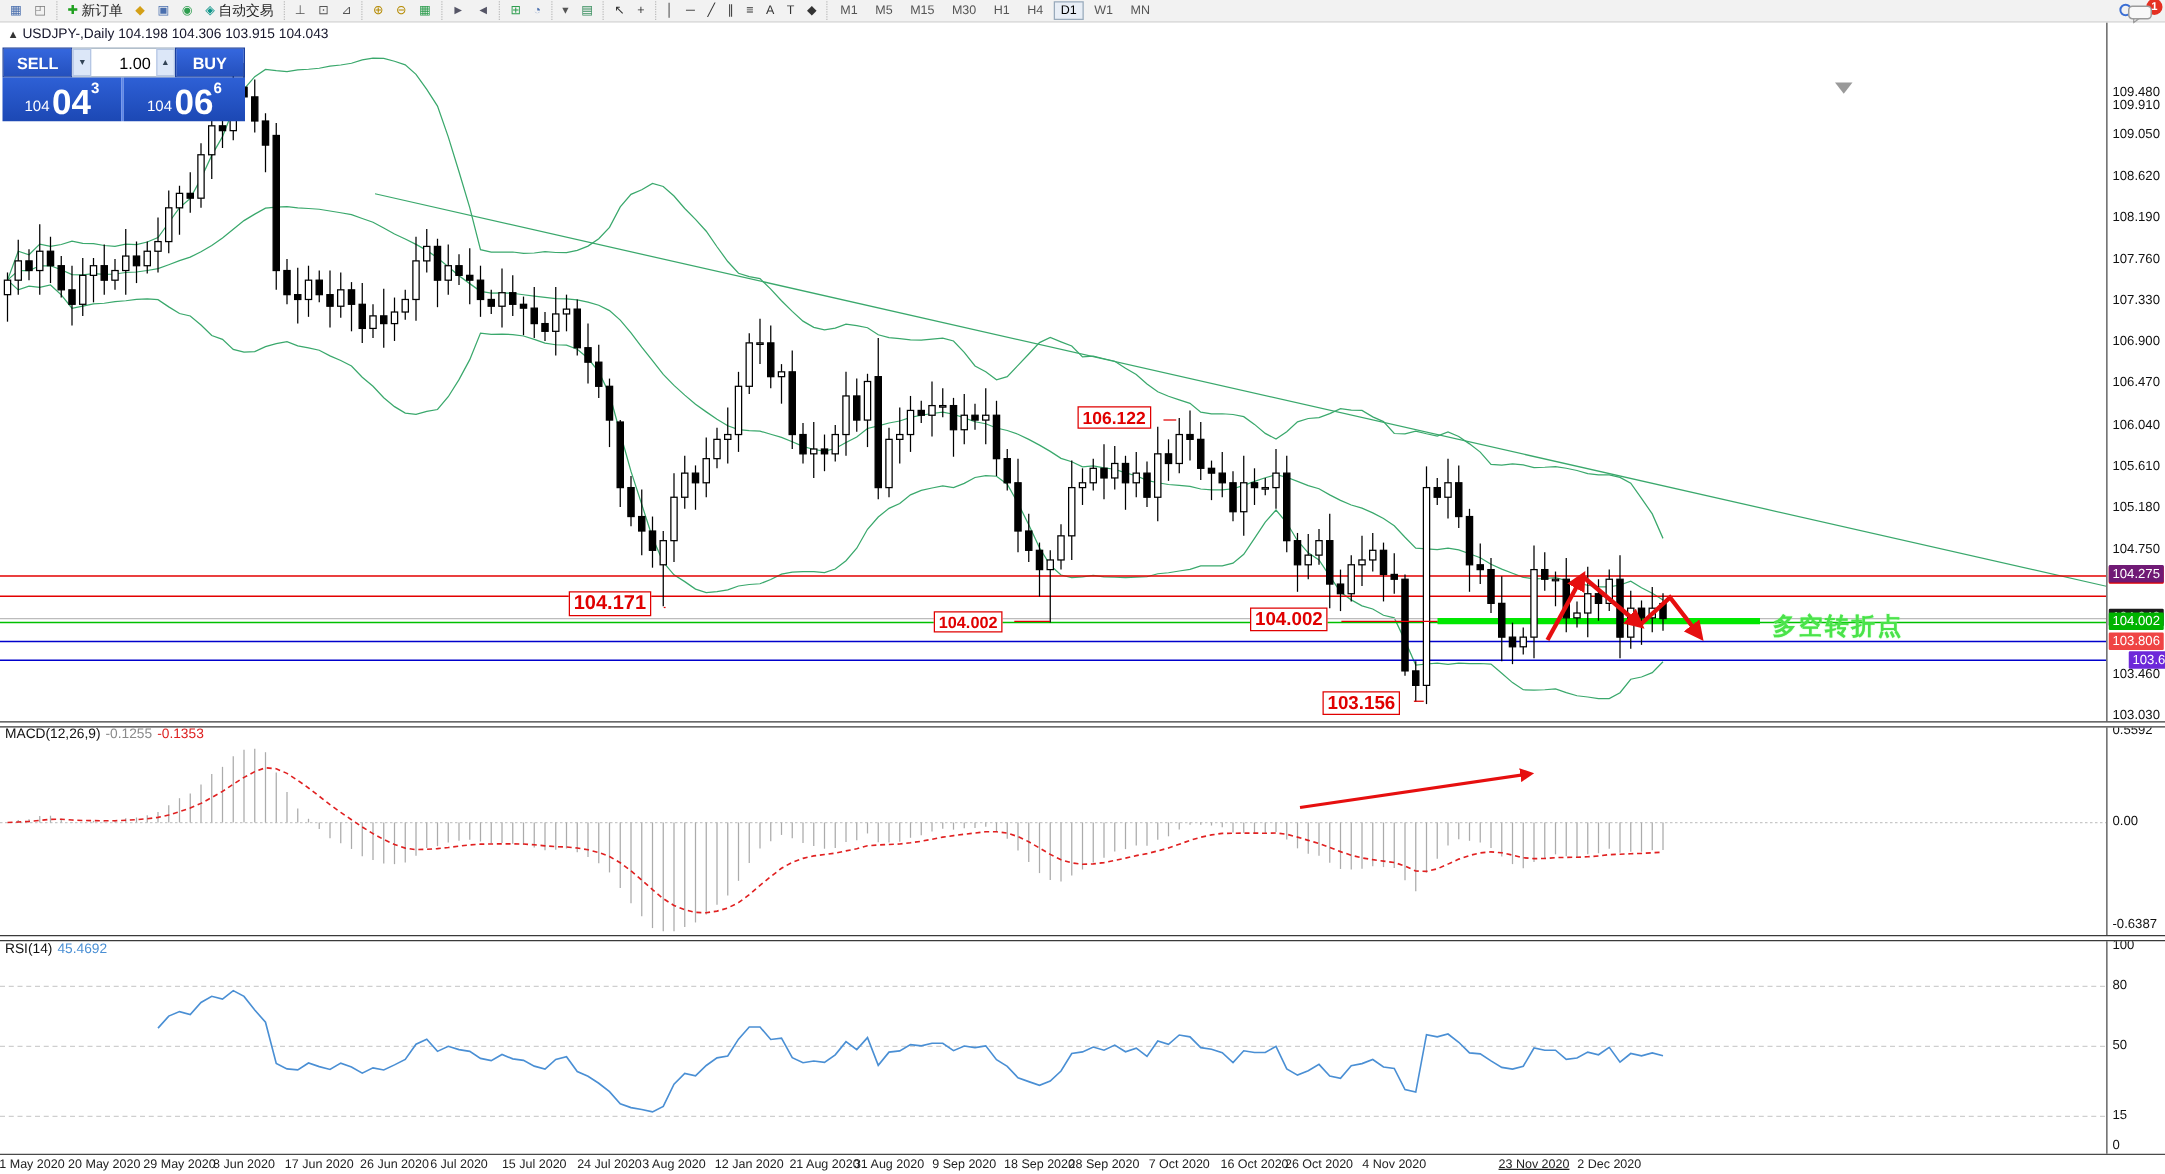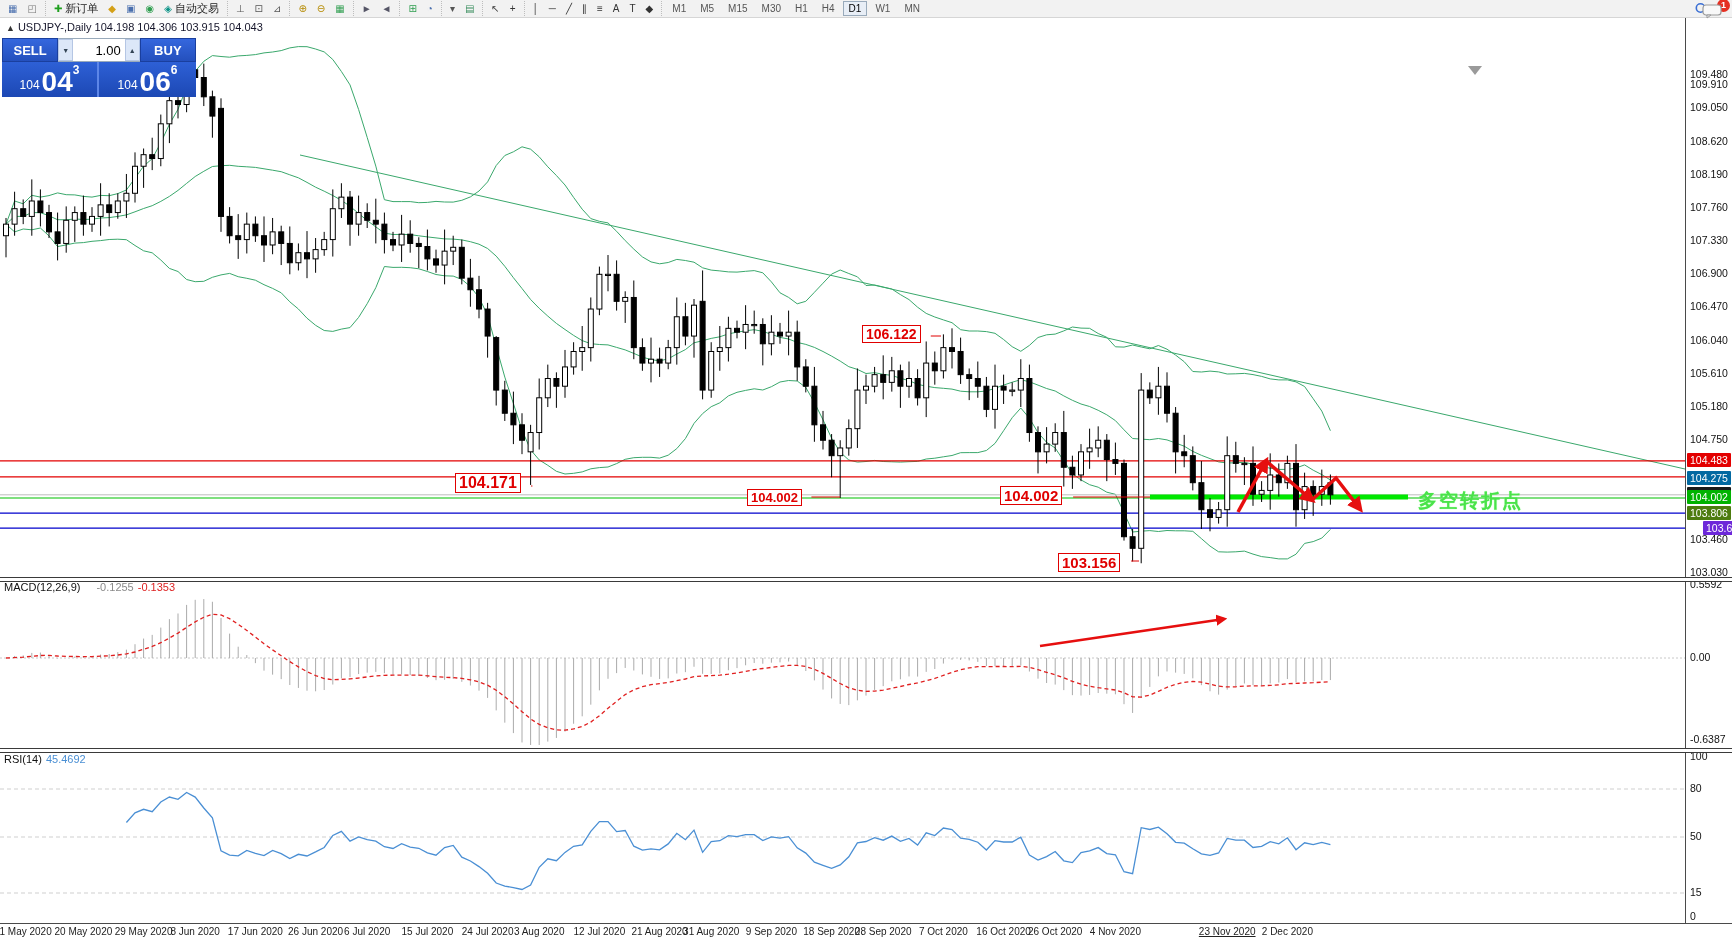--- a/index.html
+++ b/index.html
@@ -42,21 +42,21 @@
   #price-axis{position:absolute;left:1686px;top:17px;width:46px;height:906px;background:#fff;z-index:5;}
   .pa-label{position:absolute;left:4px;height:13px;line-height:13px;font-size:10.5px;color:#111;}
   .pa-badge{position:absolute;left:1px;height:14px;line-height:14px;font-size:10.5px;color:#fff;
     padding:0 3px;border-radius:1px;}
   
   .sep{position:absolute;left:0;width:1732px;height:3px;border-top:1px solid #3a3a3a;border-bottom:1px solid #3a3a3a;background:#fff;z-index:8;}
   #right-border{position:absolute;left:1685px;top:17px;width:1px;height:906px;background:#4a4a4a;z-index:7;}
   #bottom-border{position:absolute;left:0;top:923px;width:1732px;height:1px;background:#4a4a4a;z-index:7;}
   
   .ind-label{position:absolute;left:4px;font-size:11px;color:#111;z-index:6;}
-  .ind-val1{color:#8a8a8a;margin-left:16px;}
+  .ind-val1{color:#8a8a8a;margin-left:4px;}
   .ind-val2{color:#d22;margin-left:4px;}
   .rsi-val{color:#4a8fd4;margin-left:4px;}
   
   #date-axis{position:absolute;left:0;top:925px;width:1732px;height:14px;z-index:5;}
   .date-label{position:absolute;top:1px;font-size:10px;color:#222;transform:translateX(-50%);white-space:nowrap;}
   
   .note-box{position:absolute;background:#fff;border:1px solid #e00000;color:#e00000;
     font-weight:bold;padding:0 3px;z-index:6;white-space:nowrap;}
   #note-text{position:absolute;color:#4ae24a;font-size:19px;font-weight:bold;z-index:6;
     letter-spacing:2px;text-shadow:0 0 1px #7f7;}
@@ -759,24 +759,24 @@
     <div class="pa-label" style="top: 217.124px;">107.330</div>
     <div class="pa-label" style="top: 250.312px;">106.900</div>
     <div class="pa-label" style="top: 283.499px;">106.470</div>
     <div class="pa-label" style="top: 316.687px;">106.040</div>
     <div class="pa-label" style="top: 349.874px;">105.610</div>
     <div class="pa-label" style="top: 383.061px;">105.180</div>
     <div class="pa-label" style="top: 416.249px;">104.750</div>
     <div class="pa-label" style="top: 515.811px;">103.460</div>
     <div class="pa-label" style="top: 548.998px;">103.030</div>
     <div class="pa-badge" style="top: 436.356px; background: rgb(227, 0, 0);">104.483</div>
-    <div class="pa-badge" style="top: 454px; background: #0369a1;">104.275</div>
+    <div class="pa-badge" style="top: 435px; background: #701a75;">104.275</div>
     <div class="pa-badge" style="top: 470.315px; background: rgb(27, 27, 27);">104.043</div>
     <div class="pa-badge" style="top: 473.479px; background: rgb(0, 179, 0);">104.002</div>
-    <div class="pa-badge" style="top: 488.607px; background: #4d7c0f;">103.806</div>
+    <div class="pa-badge" style="top: 488.607px; background: #ef4444;">103.806</div>
     <div class="pa-badge" style="top: 503.657px; background: #6d28d9; margin-left: 16px;">103.611</div>
     <div class="pa-label" style="top: 561px;">0.5592</div>
     <div class="pa-label" style="top: 634px;">0.00</div>
     <div class="pa-label" style="top: 716px;">-0.6387</div>
     <div class="pa-label" style="top: 733px;">100</div>
     <div class="pa-label" style="top: 765px;">80</div>
     <div class="pa-label" style="top: 813px;">50</div>
     <div class="pa-label" style="top: 869px;">15</div>
     <div class="pa-label" style="top: 893px;">0</div>
   </div>
@@ -792,21 +792,21 @@
     <div class="date-label" style="left: 23.2px;">11 May 2020</div>
     <div class="date-label" style="left: 83.4px;">20 May 2020</div>
     <div class="date-label" style="left: 143.6px;">29 May 2020</div>
     <div class="date-label" style="left: 195.2px;">8 Jun 2020</div>
     <div class="date-label" style="left: 255.4px;">17 Jun 2020</div>
     <div class="date-label" style="left: 315.6px;">26 Jun 2020</div>
     <div class="date-label" style="left: 367.2px;">6 Jul 2020</div>
     <div class="date-label" style="left: 427.4px;">15 Jul 2020</div>
     <div class="date-label" style="left: 487.6px;">24 Jul 2020</div>
     <div class="date-label" style="left: 539.2px;">3 Aug 2020</div>
-    <div class="date-label" style="left: 599.4px;">12 Jul 2020</div>
+    <div class="date-label" style="left: 599.4px;">12 Jan 2020</div>
     <div class="date-label" style="left: 659.6px;">21 Aug 2020</div>
     <div class="date-label" style="left: 711.2px;">31 Aug 2020</div>
     <div class="date-label" style="left: 771.4px;">9 Sep 2020</div>
     <div class="date-label" style="left: 831.6px;">18 Sep 2020</div>
     <div class="date-label" style="left: 883.2px;">28 Sep 2020</div>
     <div class="date-label" style="left: 943.4px;">7 Oct 2020</div>
     <div class="date-label" style="left: 1003.6px;">16 Oct 2020</div>
     <div class="date-label" style="left: 1055.2px;">26 Oct 2020</div>
     <div class="date-label" style="left: 1115.4px;">4 Nov 2020</div>
     <div class="date-label" style="left: 1175.6px; margin-top: 20px;">13 Nov 2020</div>

